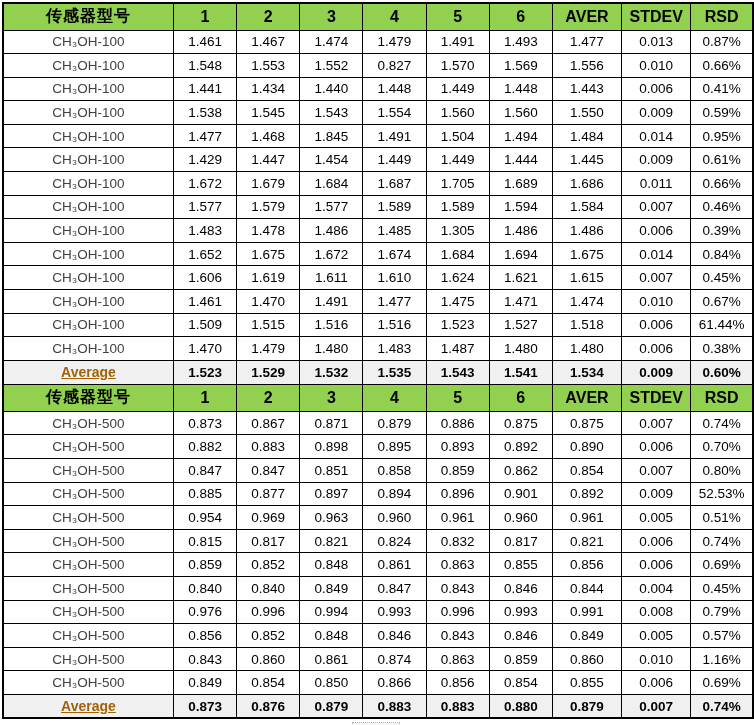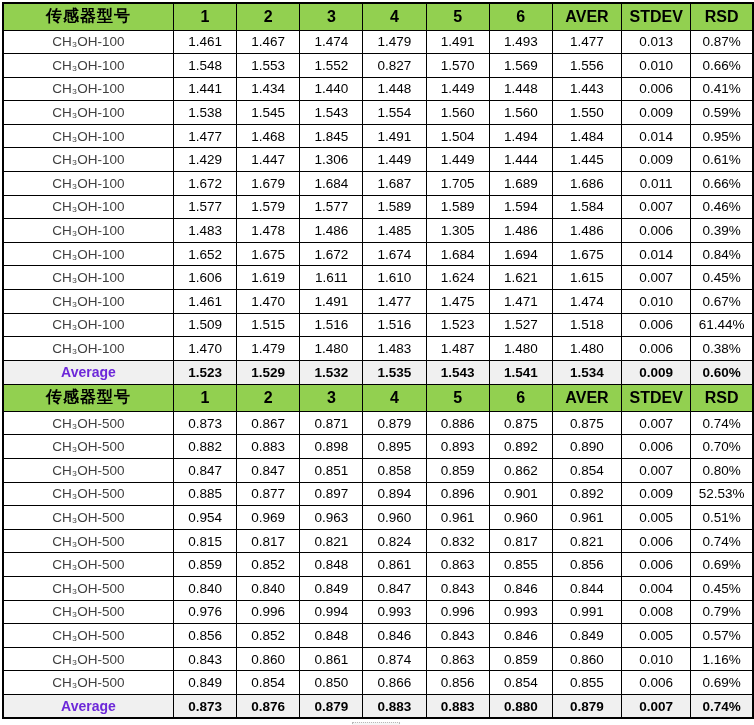--- a/index.html
+++ b/index.html
@@ -50,23 +50,24 @@
   }
   td.val {
     color: #000000;
     font-size: 13.5px;
   }
   tr.avg-row td {
     background: #F0F0F0;
     font-weight: bold;
   }
   td.avg-label {
-    color: #6d28d9;
+    color: #a16207;
     font-size: 14px;
     font-weight: bold;
+    text-decoration: underline;
   }
   .artifact {
     position: absolute;
     left: 352px;
     top: 720px;
     width: 46px;
     height: 8px;
     border: 1px dotted #b8b8b8;
     background: #f5f5f5;
   }
@@ -158,21 +159,21 @@
           <td class="val">1.504</td>
           <td class="val">1.494</td>
           <td class="val">1.484</td>
           <td class="val">0.014</td>
           <td class="val">0.95%</td>
         </tr>
         <tr class="data-row">
           <td class="row-label">CH₃OH-100</td>
           <td class="val">1.429</td>
           <td class="val">1.447</td>
-          <td class="val">1.306</td>
+          <td class="val">1.454</td>
           <td class="val">1.449</td>
           <td class="val">1.449</td>
           <td class="val">1.444</td>
           <td class="val">1.445</td>
           <td class="val">0.009</td>
           <td class="val">0.61%</td>
         </tr>
         <tr class="data-row">
           <td class="row-label">CH₃OH-100</td>
           <td class="val">1.672</td>

